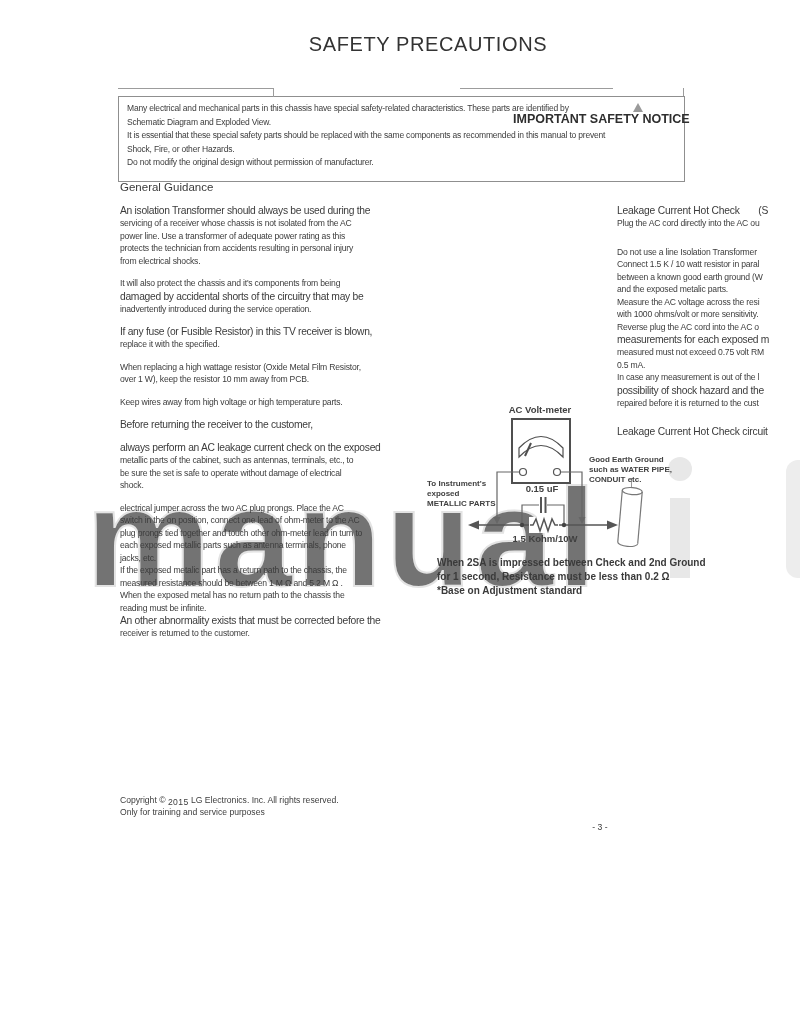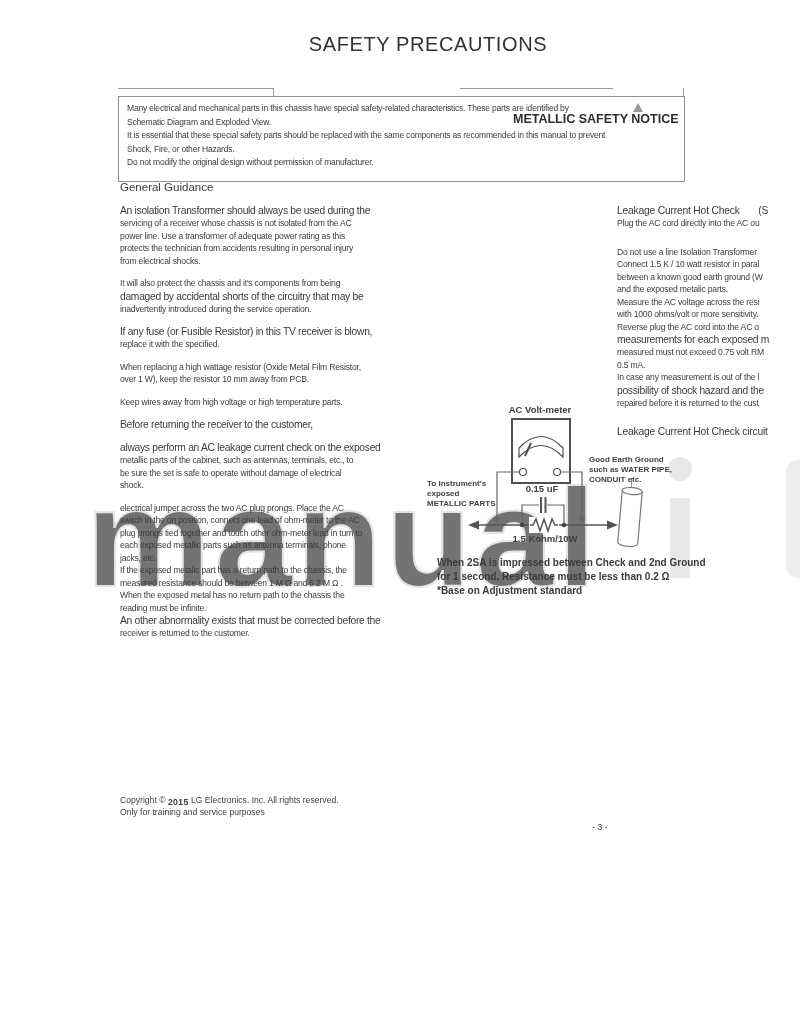--- a/index.html
+++ b/index.html
@@ -39,21 +39,21 @@
   .vgap{height:16px;}
   
   .dlab{position:absolute;z-index:2;font-size:9.5px;font-weight:600;color:#414141;white-space:nowrap;}
   .dlab-c{text-align:center;}
   .dlab-sm{position:absolute;z-index:2;font-size:8px;font-weight:600;line-height:10px;color:#414141;}
   .note2sa{position:absolute;left:437px;top:556px;z-index:2;font-size:10px;font-weight:600;
         line-height:14px;color:#3a3a3a;white-space:nowrap;}
   .circuit-svg{position:absolute;left:425px;top:400px;z-index:1;}
   
   .footer{position:absolute;left:120px;top:795px;z-index:2;font-size:8.6px;line-height:11.5px;}
-  .footer .year{position:relative;top:2px;font-weight:700;letter-spacing:.4px;}
+  .footer .year{position:relative;top:2px;font-weight:400;letter-spacing:.4px;}
   .pagenum{position:absolute;left:558px;top:822px;width:84px;text-align:center;font-size:8.6px;z-index:2;}
 </style>
 </head>
 <body>
 
 <div class="page">
 
   <div class="wm-word">manual</div>
   <div class="wm-dot"></div>
   <div class="wm-bar"></div>
@@ -66,21 +66,21 @@
   <div class="nline2"></div>
   <div class="nstub"></div>
   <div class="nbox-text">
     <div class="nl">Many electrical and mechanical parts in this chassis have special safety-related characteristics. These parts are identified by</div>
     <div class="nl">Schematic Diagram and Exploded View.</div>
     <div class="nl">It is essential that these special safety parts should be replaced with the same components as recommended in this manual to prevent</div>
     <div class="nl">Shock, Fire, or other Hazards.</div>
     <div class="nl">Do not modify the original design without permission of manufacturer.</div>
   </div>
   <div class="warn-icon"></div>
-  <div class="notice-head">METALLIC SAFETY NOTICE</div>
+  <div class="notice-head">IMPORTANT SAFETY NOTICE</div>
 
   <div class="gg-head">General Guidance</div>
   <div class="lcol">
     <div class="b">An isolation Transformer should always be used during the</div>
     <div class="s">servicing of a receiver whose chassis is not isolated from the AC</div>
     <div class="s">power line. Use a transformer of adequate power rating as this</div>
     <div class="s">protects the technician from accidents resulting in personal injury</div>
     <div class="s gap">from electrical shocks.</div>
     <div class="s">It will also protect the chassis and it's components from being</div>
     <div class="b">damaged by accidental shorts of the circuitry that may be</div>

